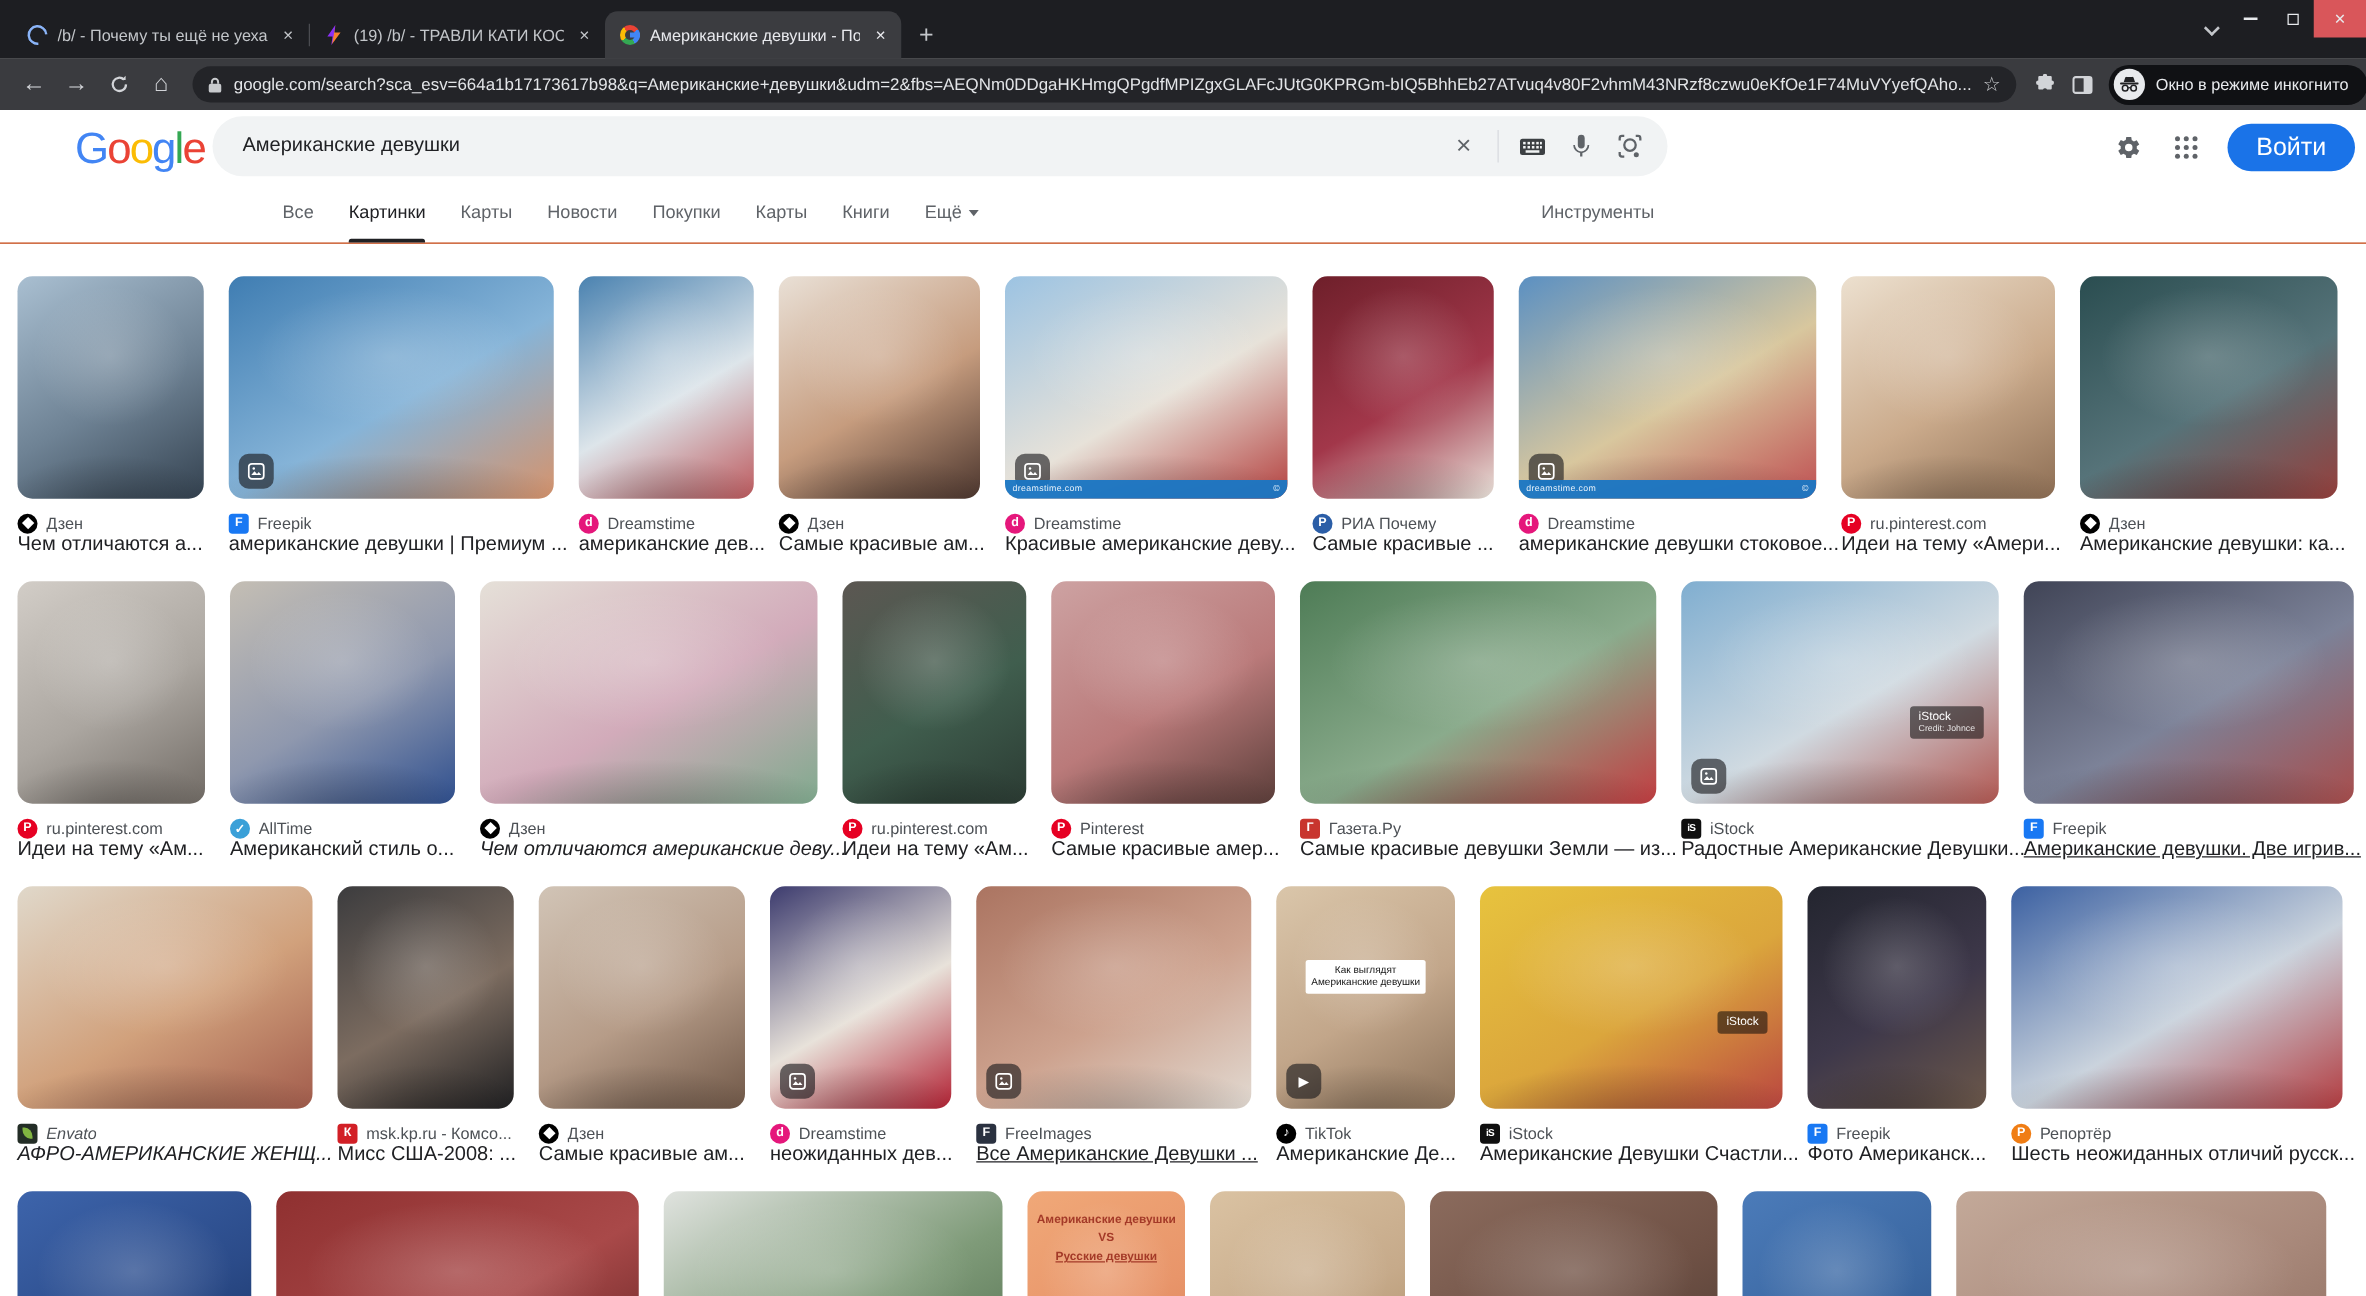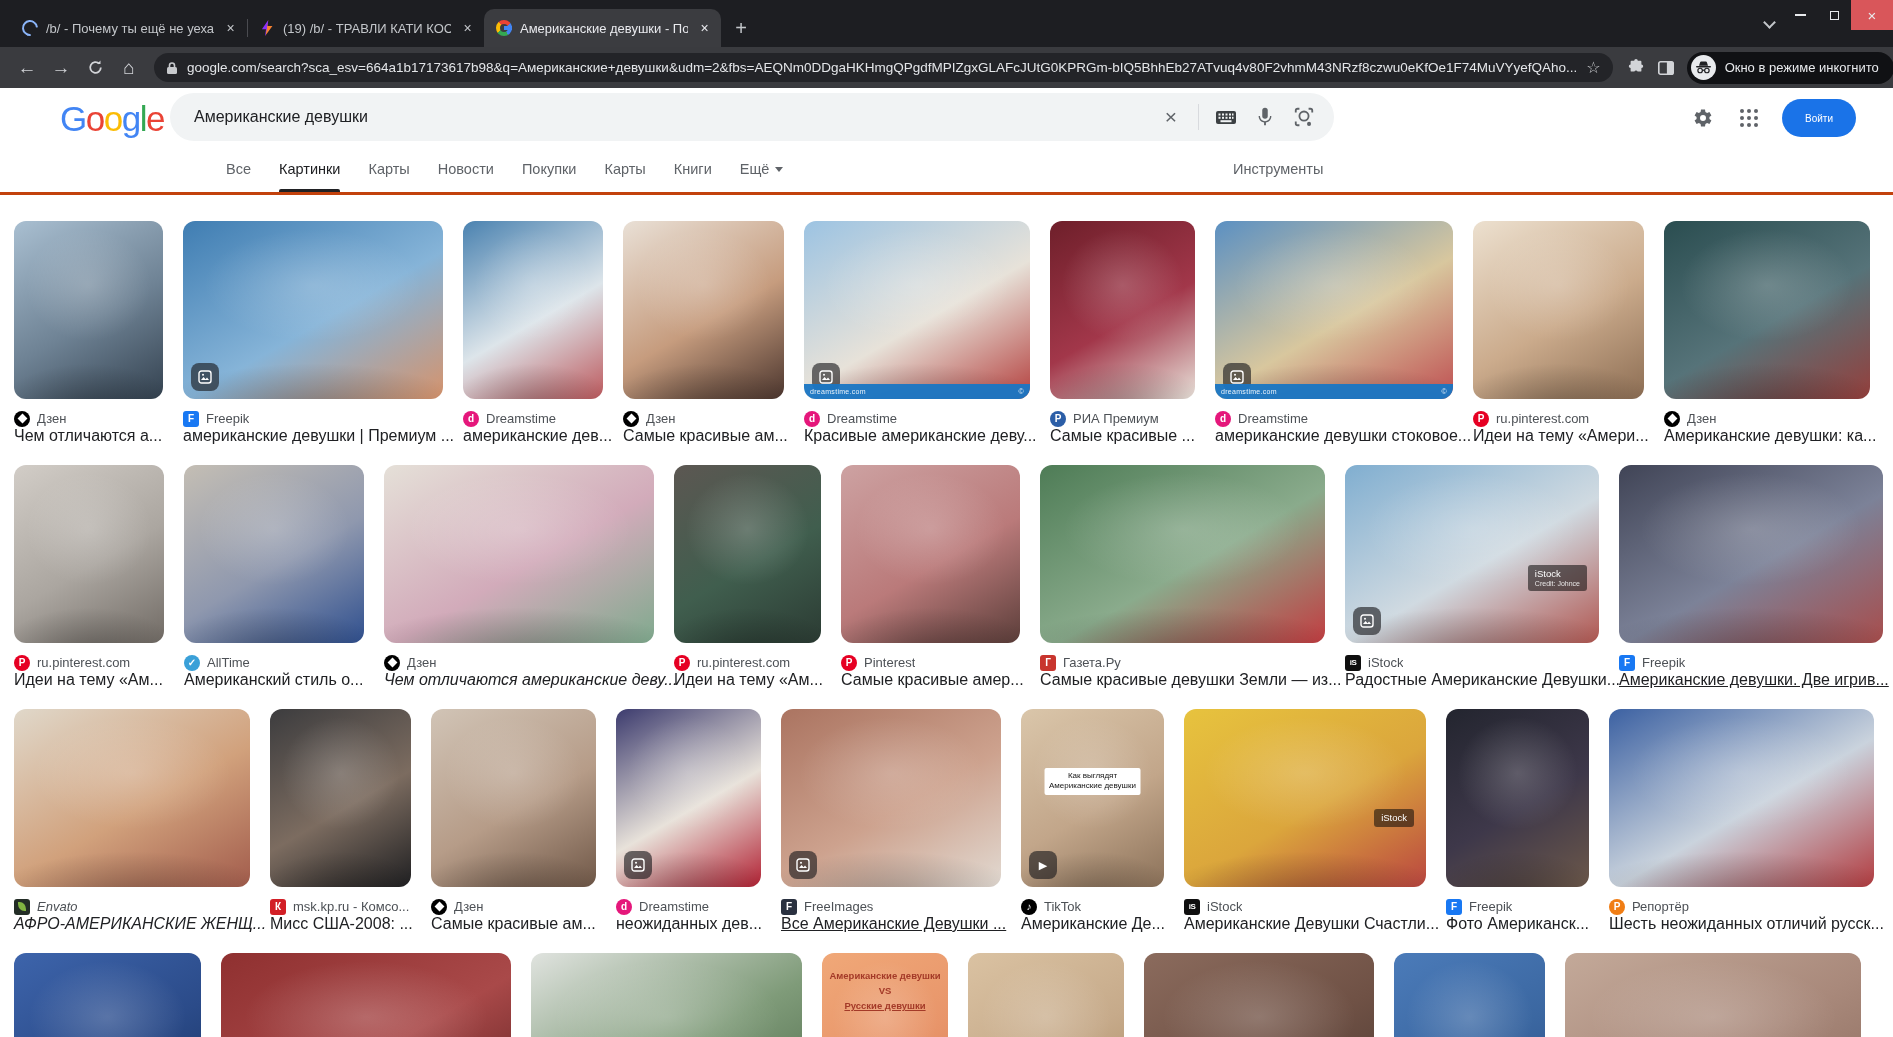--- a/index.html
+++ b/index.html
@@ -63,24 +63,24 @@
   .searchbar input { flex:1; border:none; outline:none; background:transparent;
          font-size:16px; color:#202124; font-family:inherit; }
   .sb-btn { margin-left:15px; color:#5f6368; display:flex; align-items:center;
          justify-content:center; width:24px; height:24px; flex:none; }
   .sb-clear { font-size:21px; }
   .sb-divider { width:1px; height:26px; background:#d8dade; margin-left:15px; flex:none; }
   .right-tools { position:absolute; left:1684px; top:11px; display:flex; align-items:center; gap:8px; }
   .round-btn { width:38px; height:38px; border-radius:50%; display:flex; align-items:center;
          justify-content:center; color:#5f6368; }
   .signin { height:38px; padding:0 23px; background:#1a73e8; color:#fff; border-radius:19px;
-         font-size:10px; font-weight:500; display:flex; align-items:center; margin-left:6px; }
+         font-size:20px; font-weight:500; display:flex; align-items:center; margin-left:6px; }
 
   
-  .filters { position:relative; height:49px; border-bottom:3px solid #c2410c;
+  .filters { position:relative; height:49px; border-bottom:1px solid #c2410c;
          display:flex; align-items:center; gap:28px; padding-left:226px; }
   .filter-item { font-size:14.5px; color:#5f6368; height:100%; display:flex; align-items:center;
          position:relative; white-space:nowrap; }
   .filter-item.active { color:#202124; }
   .filter-item.active::after { content:""; position:absolute; left:0; right:0; bottom:0;
          height:3px; background:#202124; border-radius:2px 2px 0 0; }
   .filter-caret { width:0; height:0; border-left:4px solid transparent; border-right:4px solid transparent;
          border-top:5px solid #5f6368; display:inline-block; margin-left:6px; }
   .tools-link { position:absolute; left:1233px; font-size:14.5px; color:#5f6368; }
 
@@ -385,21 +385,21 @@
       <div class="col" style="width: 145px;">
     <a class="tile" style="background: linear-gradient(150deg, rgb(110, 31, 42), rgb(162, 55, 74) 55%, rgb(233, 226, 218));">
       
       
       
       
     </a>
     <a class="caption">
       <span class="cap-src">
         <span class="cap-fav circle" style="background: rgb(43, 94, 167);">Р</span>
-        <span class="cap-name">РИА Премиум</span>
+        <span class="cap-name">РИА Почему</span>
       </span>
       <span class="cap-title" style="max-width: 145px;">Самые красивые ...</span>
     </a>
   </div>
       <div class="col" style="width: 238px;">
     <a class="tile" style="background: linear-gradient(150deg, rgb(91, 144, 194), rgb(216, 199, 158) 55%, rgb(191, 80, 82));">
       <span class="badge">
         <svg class="stack-icon" width="14" height="14" viewBox="0 0 14 14">
           <rect x="1" y="1" width="12" height="12" rx="2.5" fill="none" stroke="#fff" stroke-width="1.4"></rect>
           <path d="M3 10l2.6-3 2 2.2L9 7.5l2 2.5z" fill="#fff"></path>

